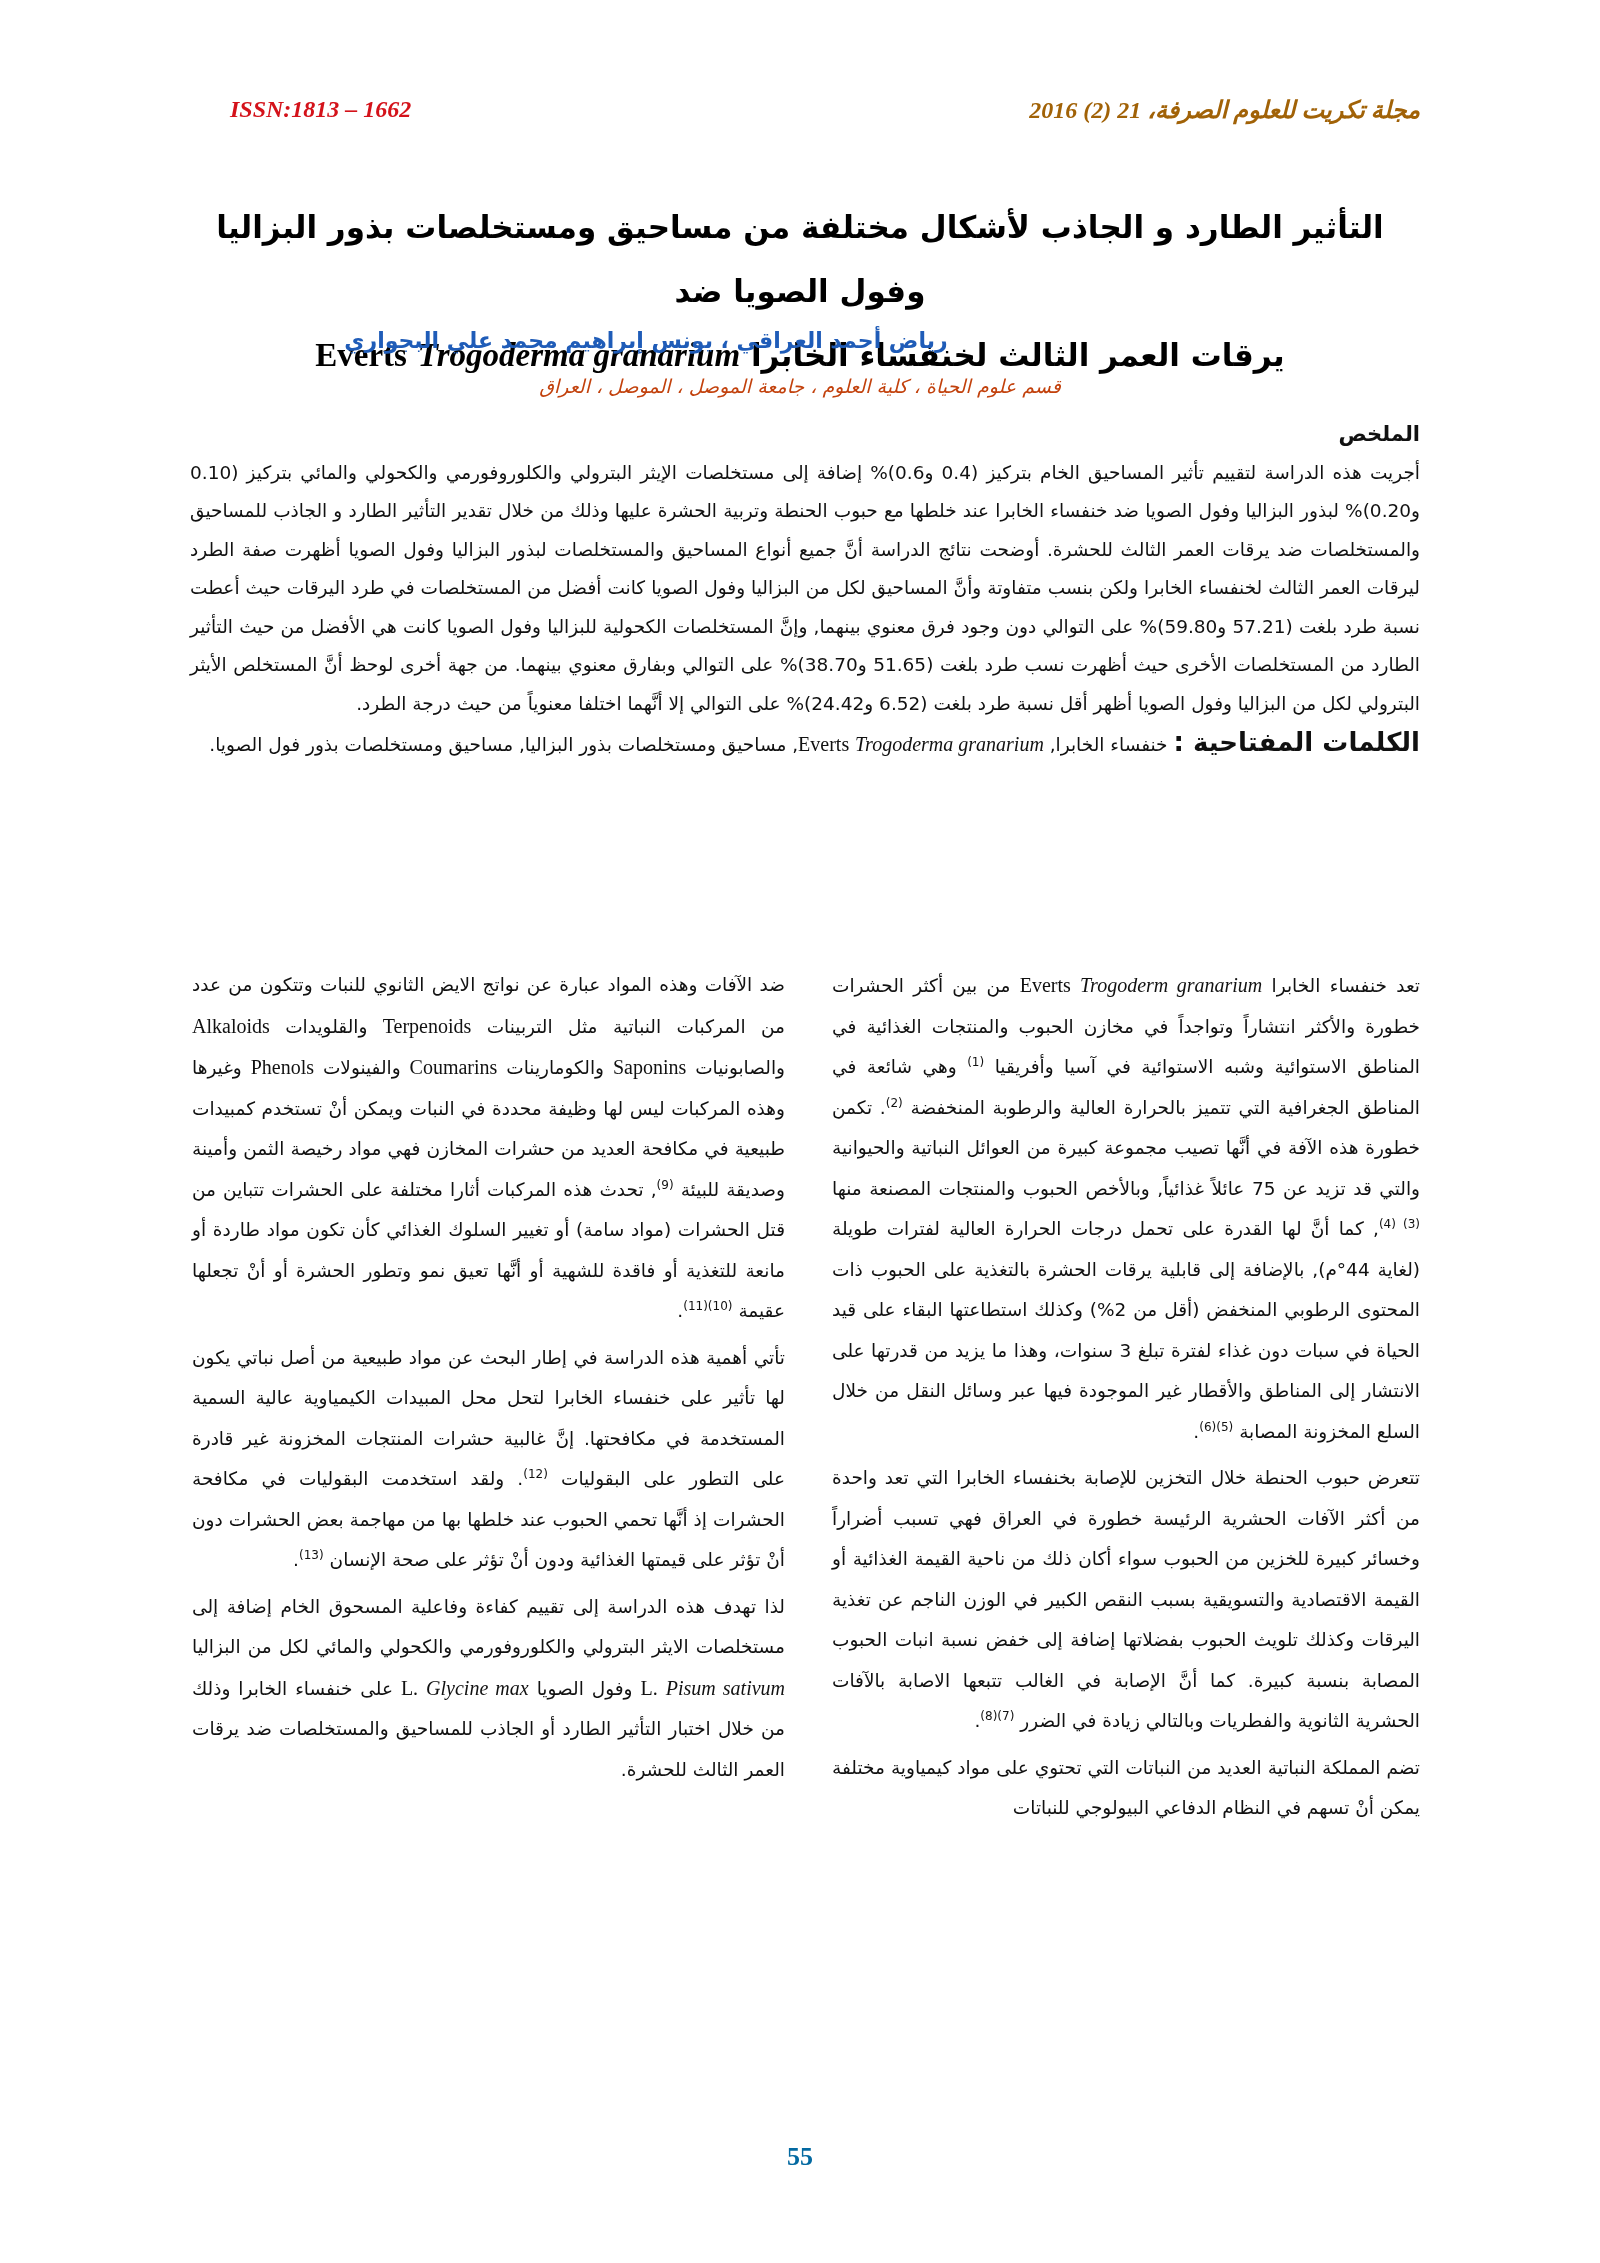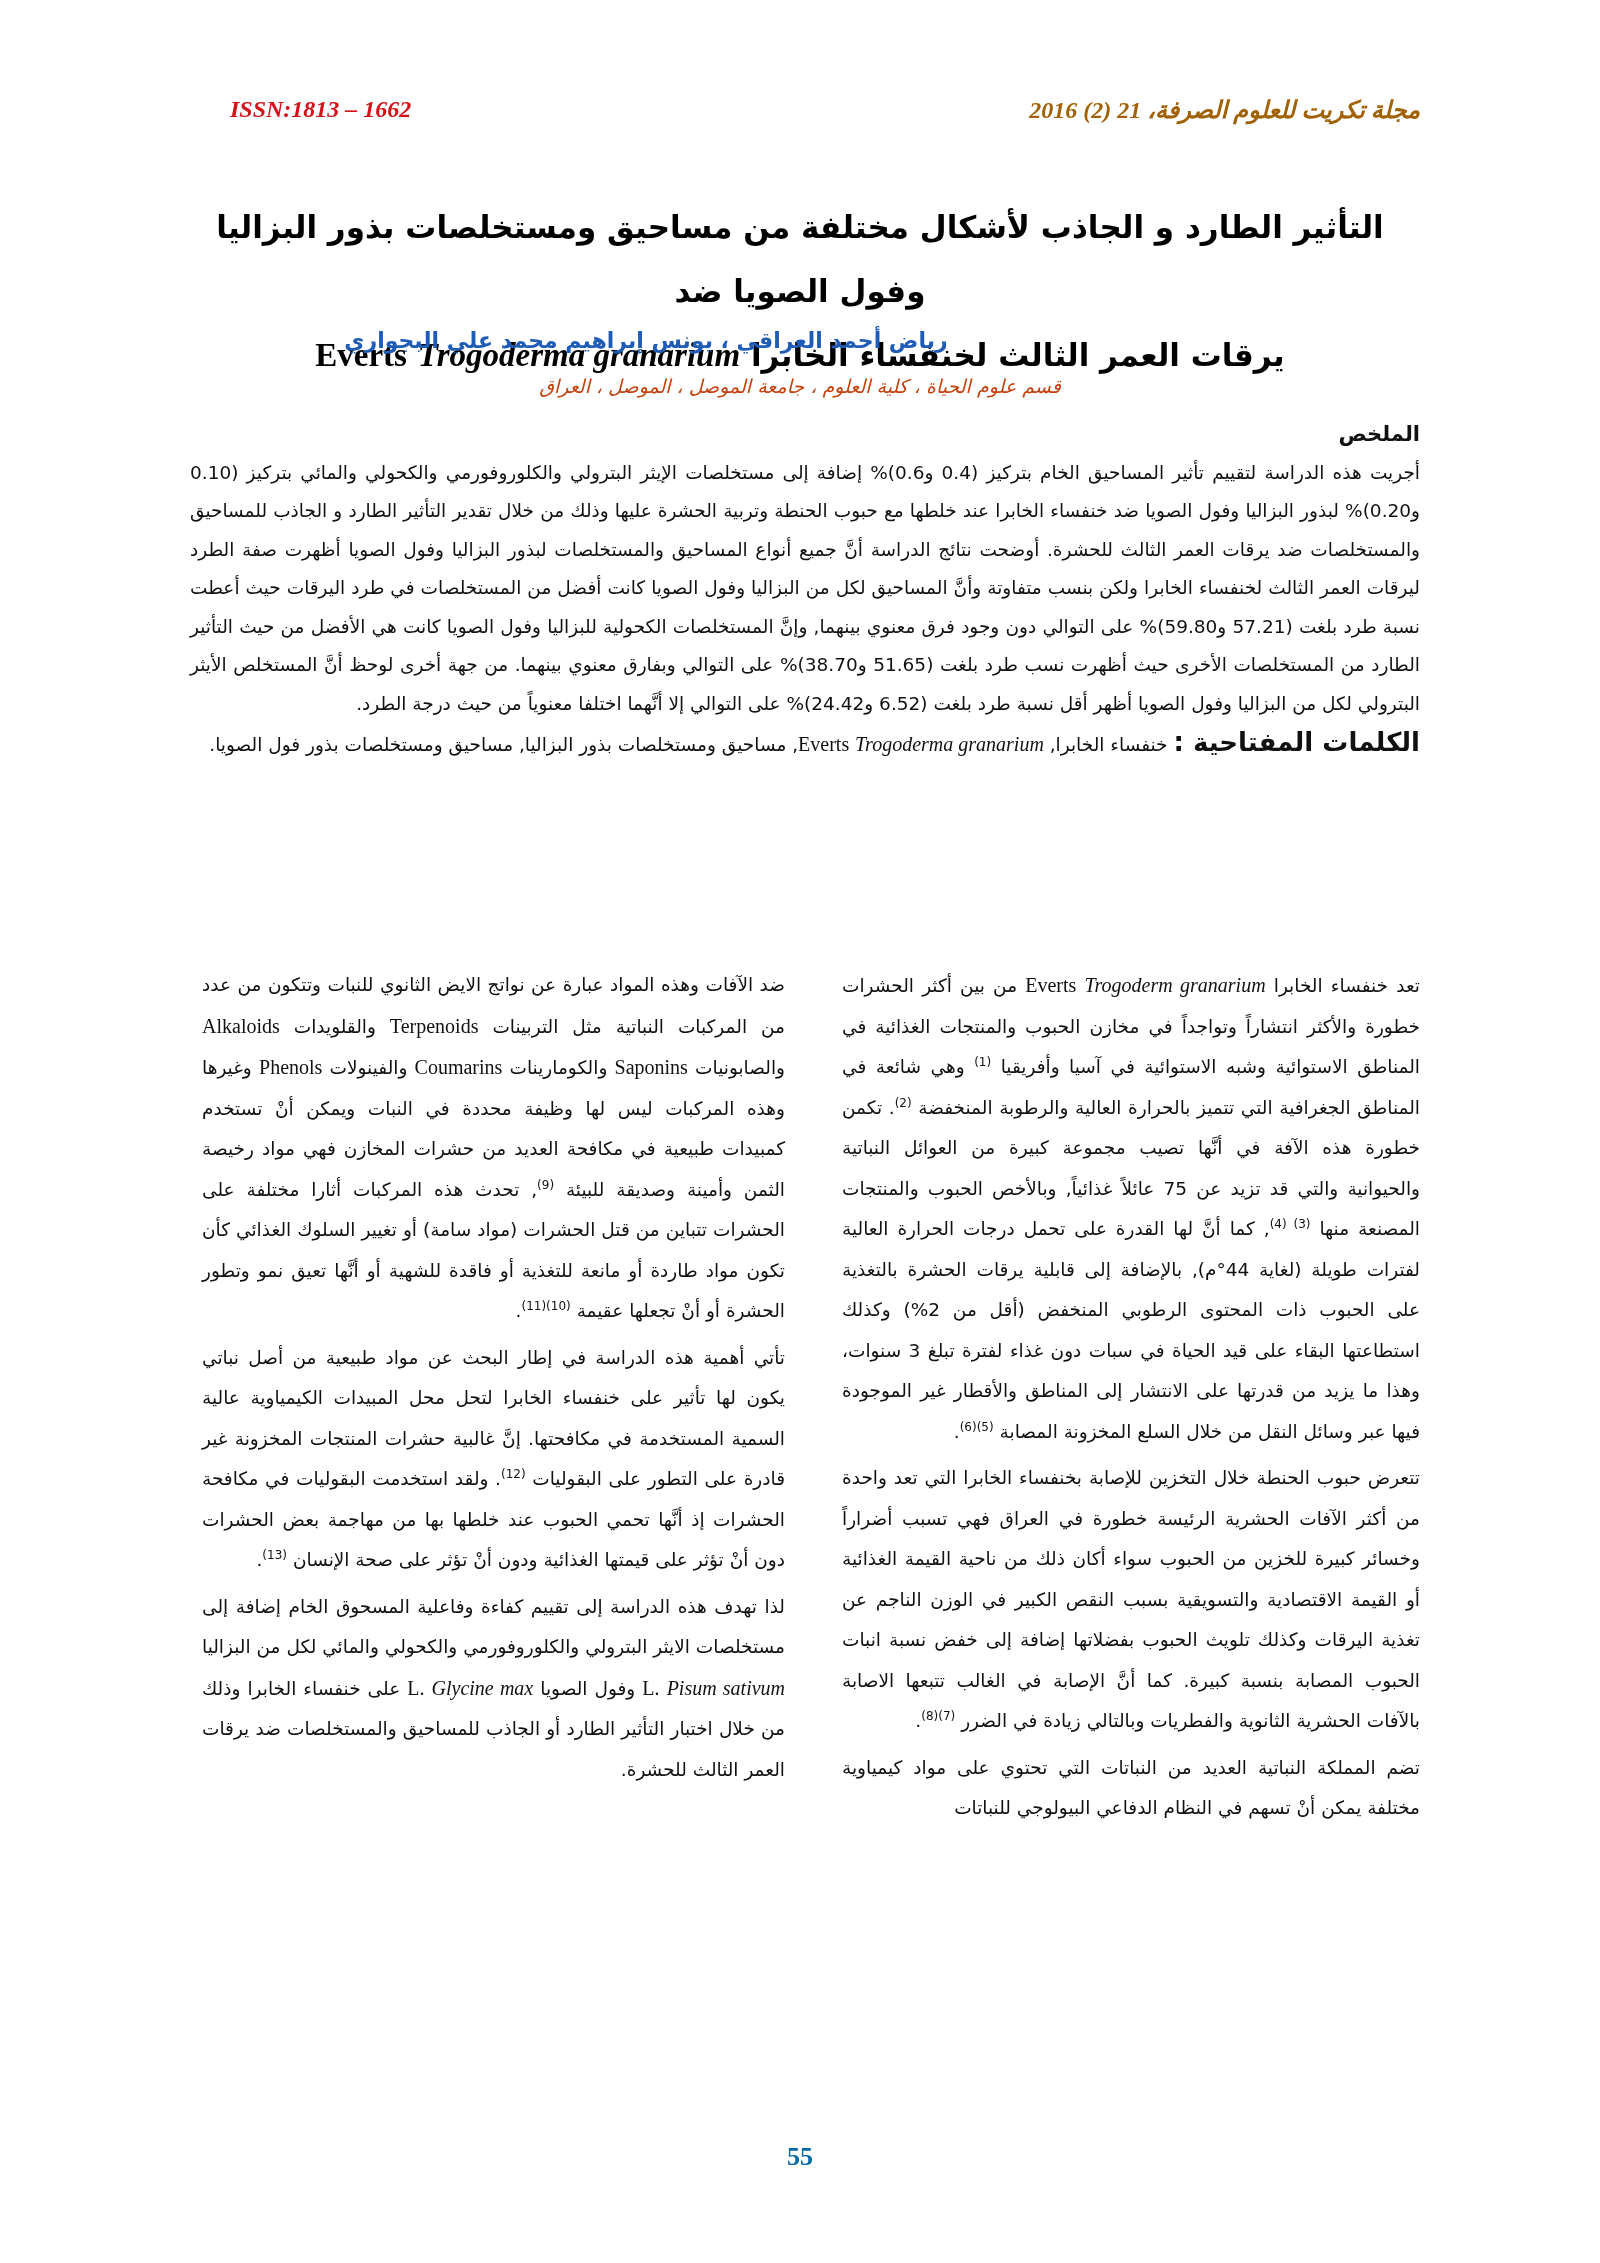--- a/index.html
+++ b/index.html
@@ -20,21 +20,21 @@
            font-style: italic; font-size: 19px; color: #c2410c; }
   .section { position: absolute; direction: rtl; text-align: justify; font-size: 18.5px; line-height: 38.5px; color: #111; }
   .heading { font-weight: bold; font-size: 21px; }
   .abstract { top: 415px; left: 190px; width: 1230px; }
   .kw-label { font-weight: bold; font-size: 26px; }
   .latin-i { font-family: "Liberation Serif", serif; font-style: italic; font-size: 20px; }
   .latin-n { font-family: "Liberation Serif", serif; font-size: 20px; }
   .col { position: absolute; direction: rtl; text-align: justify; font-size: 18.5px; line-height: 40.5px; }
   .col-right { top: 965px; left: 830px; width: 590px; }
   .col-left { top: 965px; left: 190px; width: 595px; }
-  .col p { margin: 0 0 6px 12px; }
+  .col p { margin: 0 0 6px 2px; }
   sup { font-size: 12px; line-height: 0; }
   .page-num { position: absolute; top: 2142px; left: 0; width: 1600px; text-align: center;
               font-family: "Liberation Serif", serif; font-weight: bold; font-size: 26px; color: #0369a1; }
 </style>
 </head>
 <body>
 
 <div class="header">
   <div class="hdr-issn">ISSN:1813 – 1662</div>
   <div class="hdr-journal">مجلة تكريت للعلوم الصرفة، 21 (2) 2016</div>

